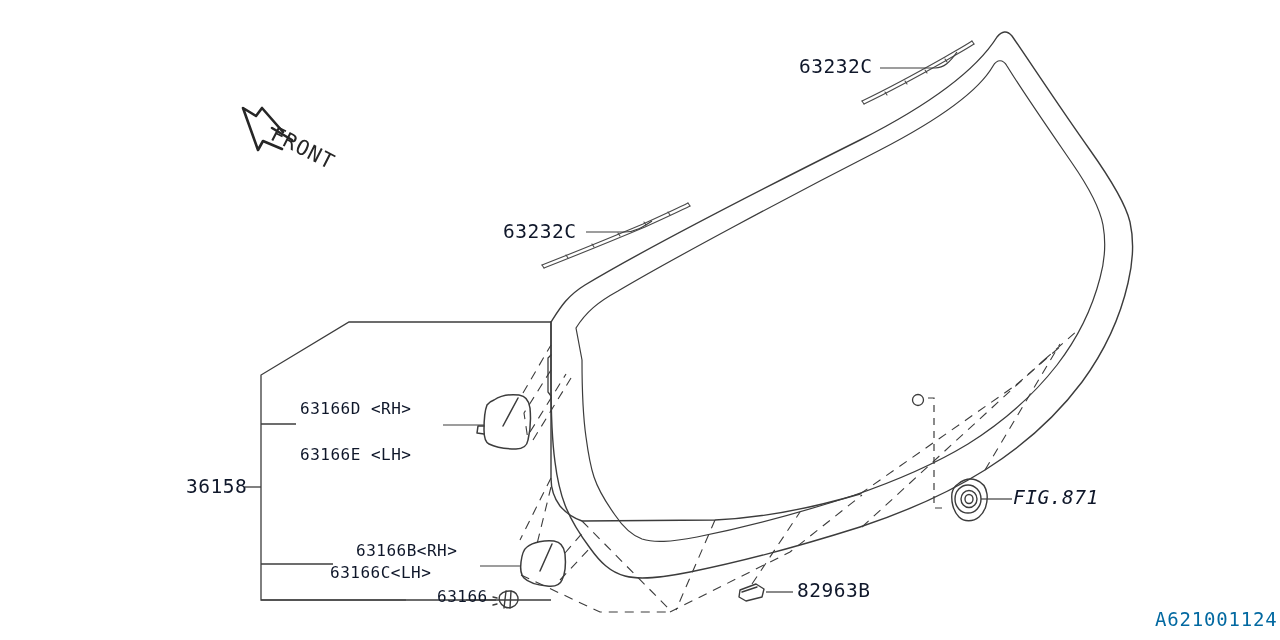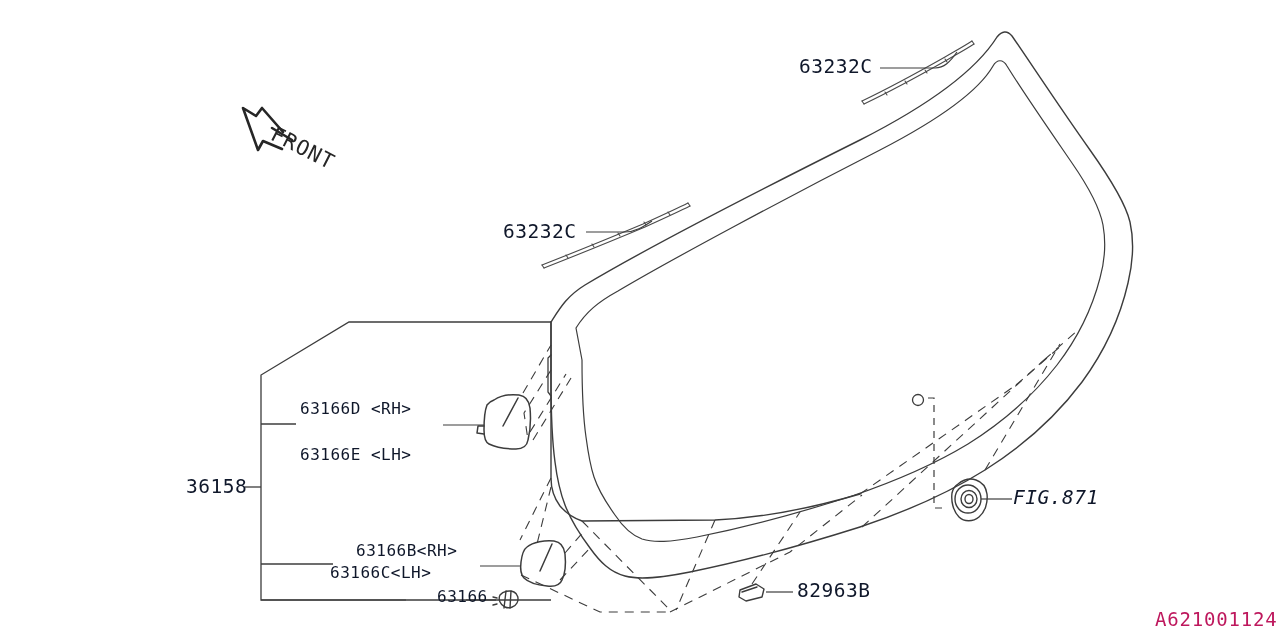--- a/index.html
+++ b/index.html
@@ -43,21 +43,21 @@
     color: #262626;
     font-family: "DejaVu Sans Mono", "Liberation Mono", monospace;
     font-size: 21px;
     letter-spacing: 1px;
     transform: rotate(27deg);
     transform-origin: left top;
     white-space: pre;
   }
   .dwg-no {
     position: absolute;
-    color: #be185d;
+    color: #0369a1;
     font-size: 19px;
     letter-spacing: 0.8px;
     white-space: pre;
   }
 </style>
 </head>
 <body>
 
 <div id="diagram-root">
 

